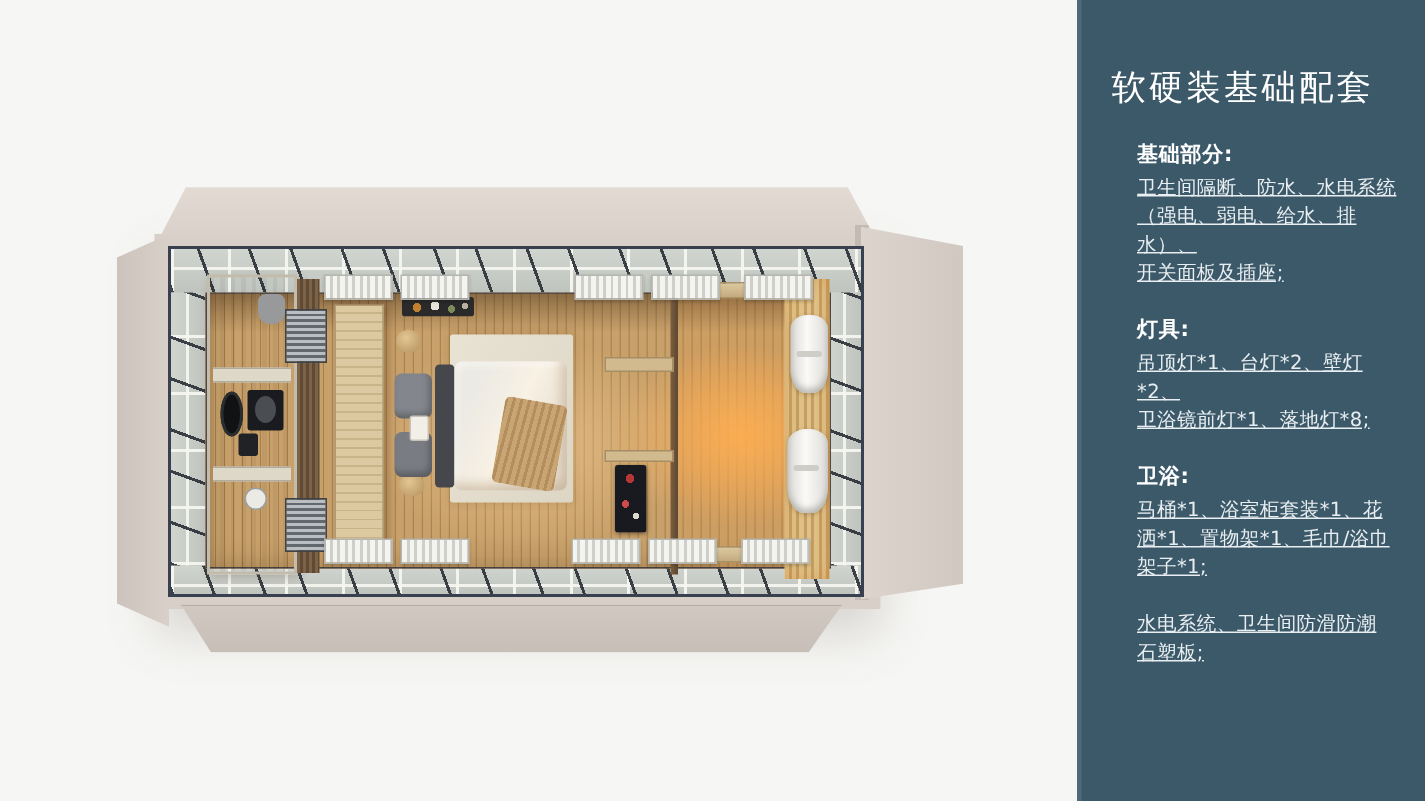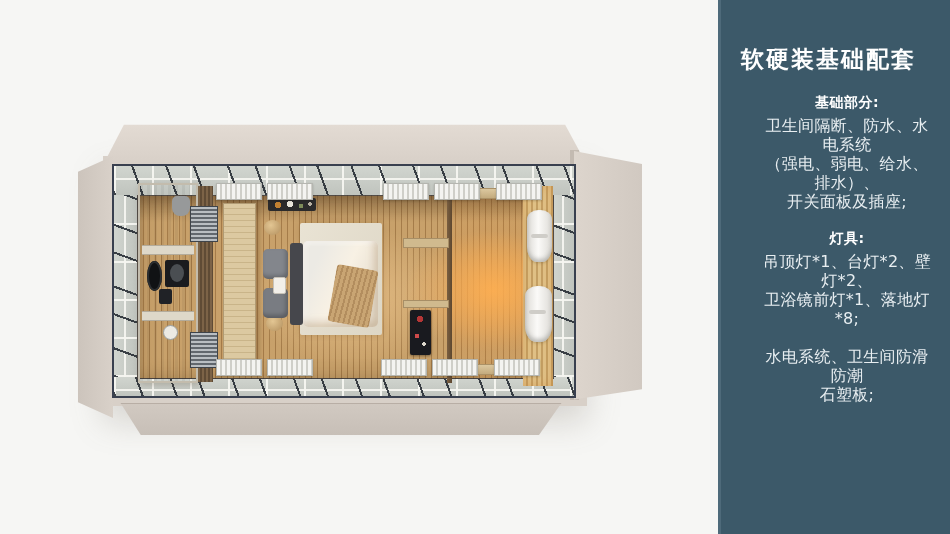--- a/index.html
+++ b/index.html
@@ -138,25 +138,25 @@
   .vent{width:46px;height:17px;border:1px solid #b5b6b0;box-sizing:border-box;
     background:repeating-linear-gradient(90deg,#f4f4f1 0 3px,#cfcfc9 3px 5px);
     box-shadow:0 1px 2px rgba(0,0,0,.18);}
   .vt{top:-13px;} .vb{top:163px;}
   .vt1{left:78px;} .vt2{left:129px;} .vt3{left:245px;} .vt4{left:296px;} .vt5{left:358px;}
   .vb1{left:78px;} .vb2{left:129px;} .vb3{left:243px;} .vb4{left:294px;} .vb5{left:356px;}
 
   
   .sidebar{left:718px;top:0;width:232px;height:534px;box-sizing:border-box;
     background:#3c5969;border-left:3px solid #4e6a7a;color:#fff;}
-  .panel-title{margin:46px 14px 0 20px;font-size:23px;font-weight:bold;letter-spacing:2px;line-height:1.2;}
-  .sections{margin:20px 14px 0 37px;text-align:center;}
+  .panel-title{margin:46px 14px 0 20px;font-size:23px;font-weight:normal;letter-spacing:2px;line-height:1.2;}
+  .sections{margin:20px 14px 0 37px;}
   .section{margin-bottom:19px;}
   .section-heading{font-size:14px;font-weight:bold;margin:0 0 4px 0;letter-spacing:.5px;}
-  .section-body{font-size:16px;line-height:19px;margin:0;color:#e8eef1;white-space:pre-line;letter-spacing:.3px;}
+  .section-body{font-size:13px;line-height:19px;margin:0;color:#e8eef1;white-space:pre-line;letter-spacing:.3px;text-decoration:underline;}
 </style>
 </head>
 <body>
 
 <div class="app">
 
   <section class="abs render">
     <div class="abs shell-rim"></div>
     <div class="abs flap-top"></div>
     <div class="abs flap-bottom"></div>
@@ -243,19 +243,25 @@
 开关面板及插座;</p>
       </div>
       <div class="section">
       </div>
       <div class="section">
         <h2 class="section-heading">灯具:</h2>
         <p class="section-body">吊顶灯*1、台灯*2、壁灯*2、
 卫浴镜前灯*1、落地灯*8;</p>
       </div>
       <div class="section">
+        <h2 class="section-heading">卫浴:</h2>
+        <p class="section-body">马桶*1、浴室柜套装*1、花
+洒*1、置物架*1、毛巾/浴巾
+架子*1;</p>
+      </div>
+      <div class="section">
         <p class="section-body">水电系统、卫生间防滑防潮
 石塑板;</p>
       </div>
     </div>
   </aside>
 
 </div>
 
 </body></html>

